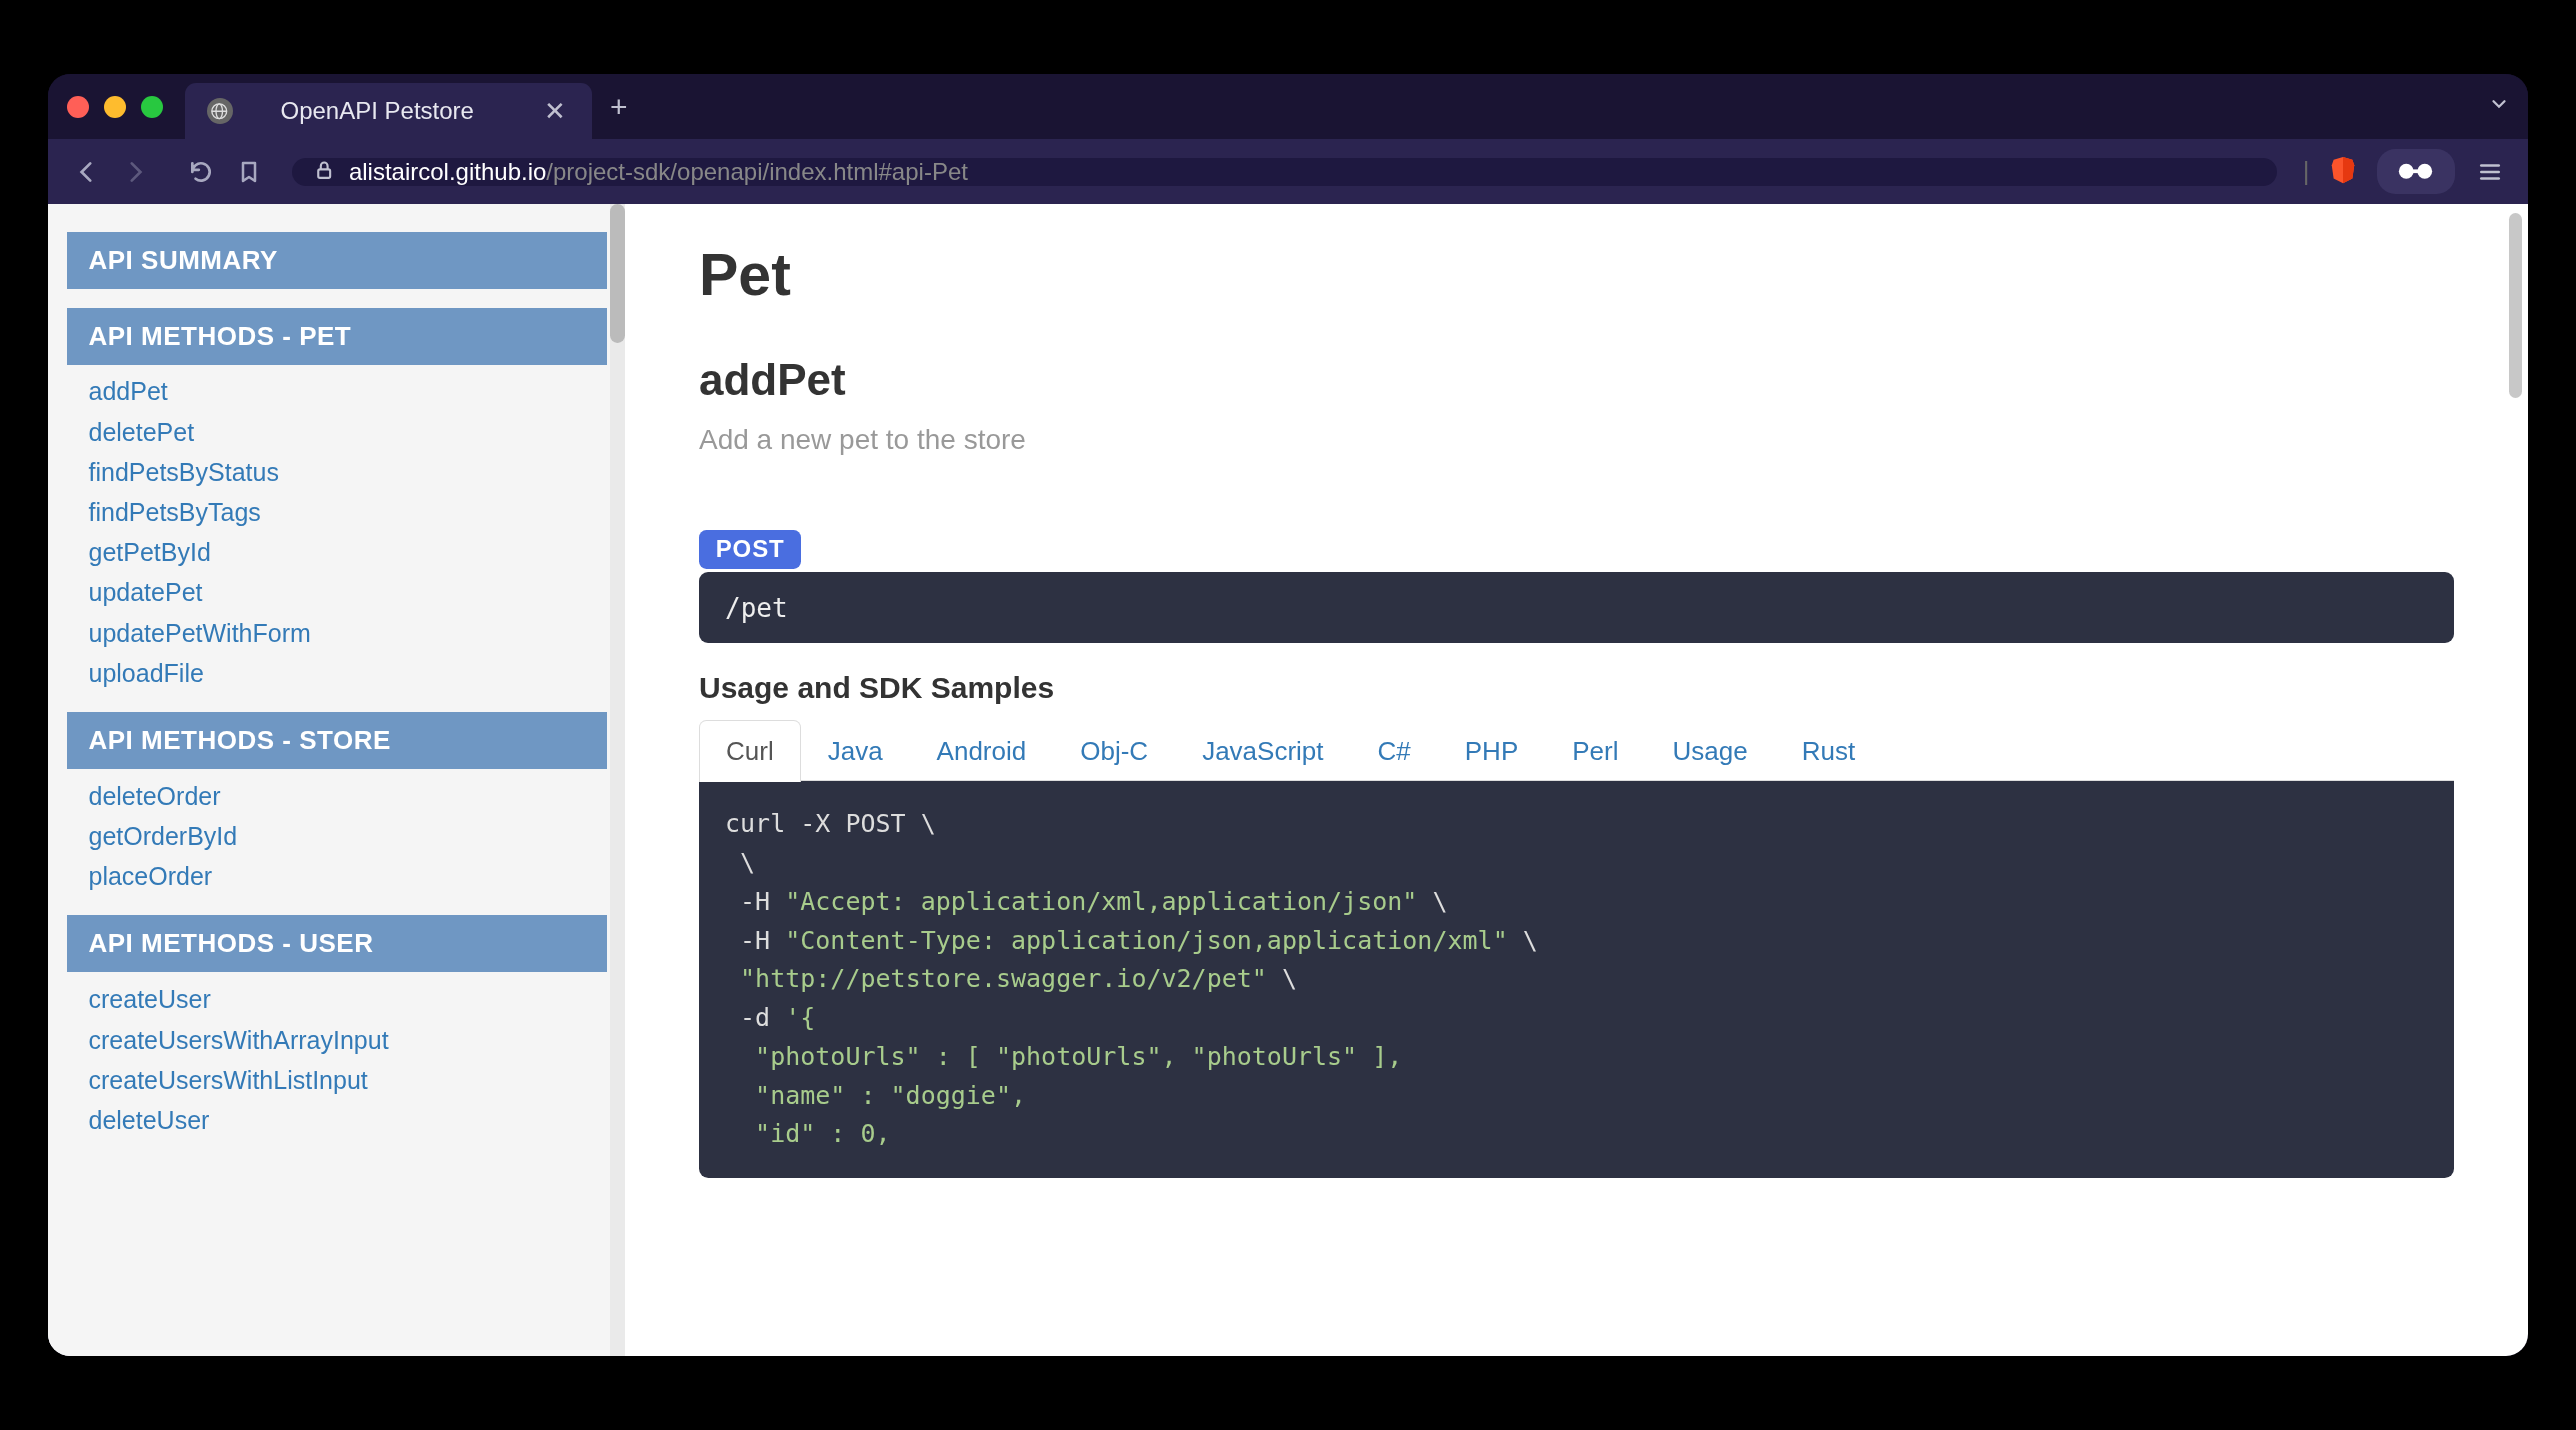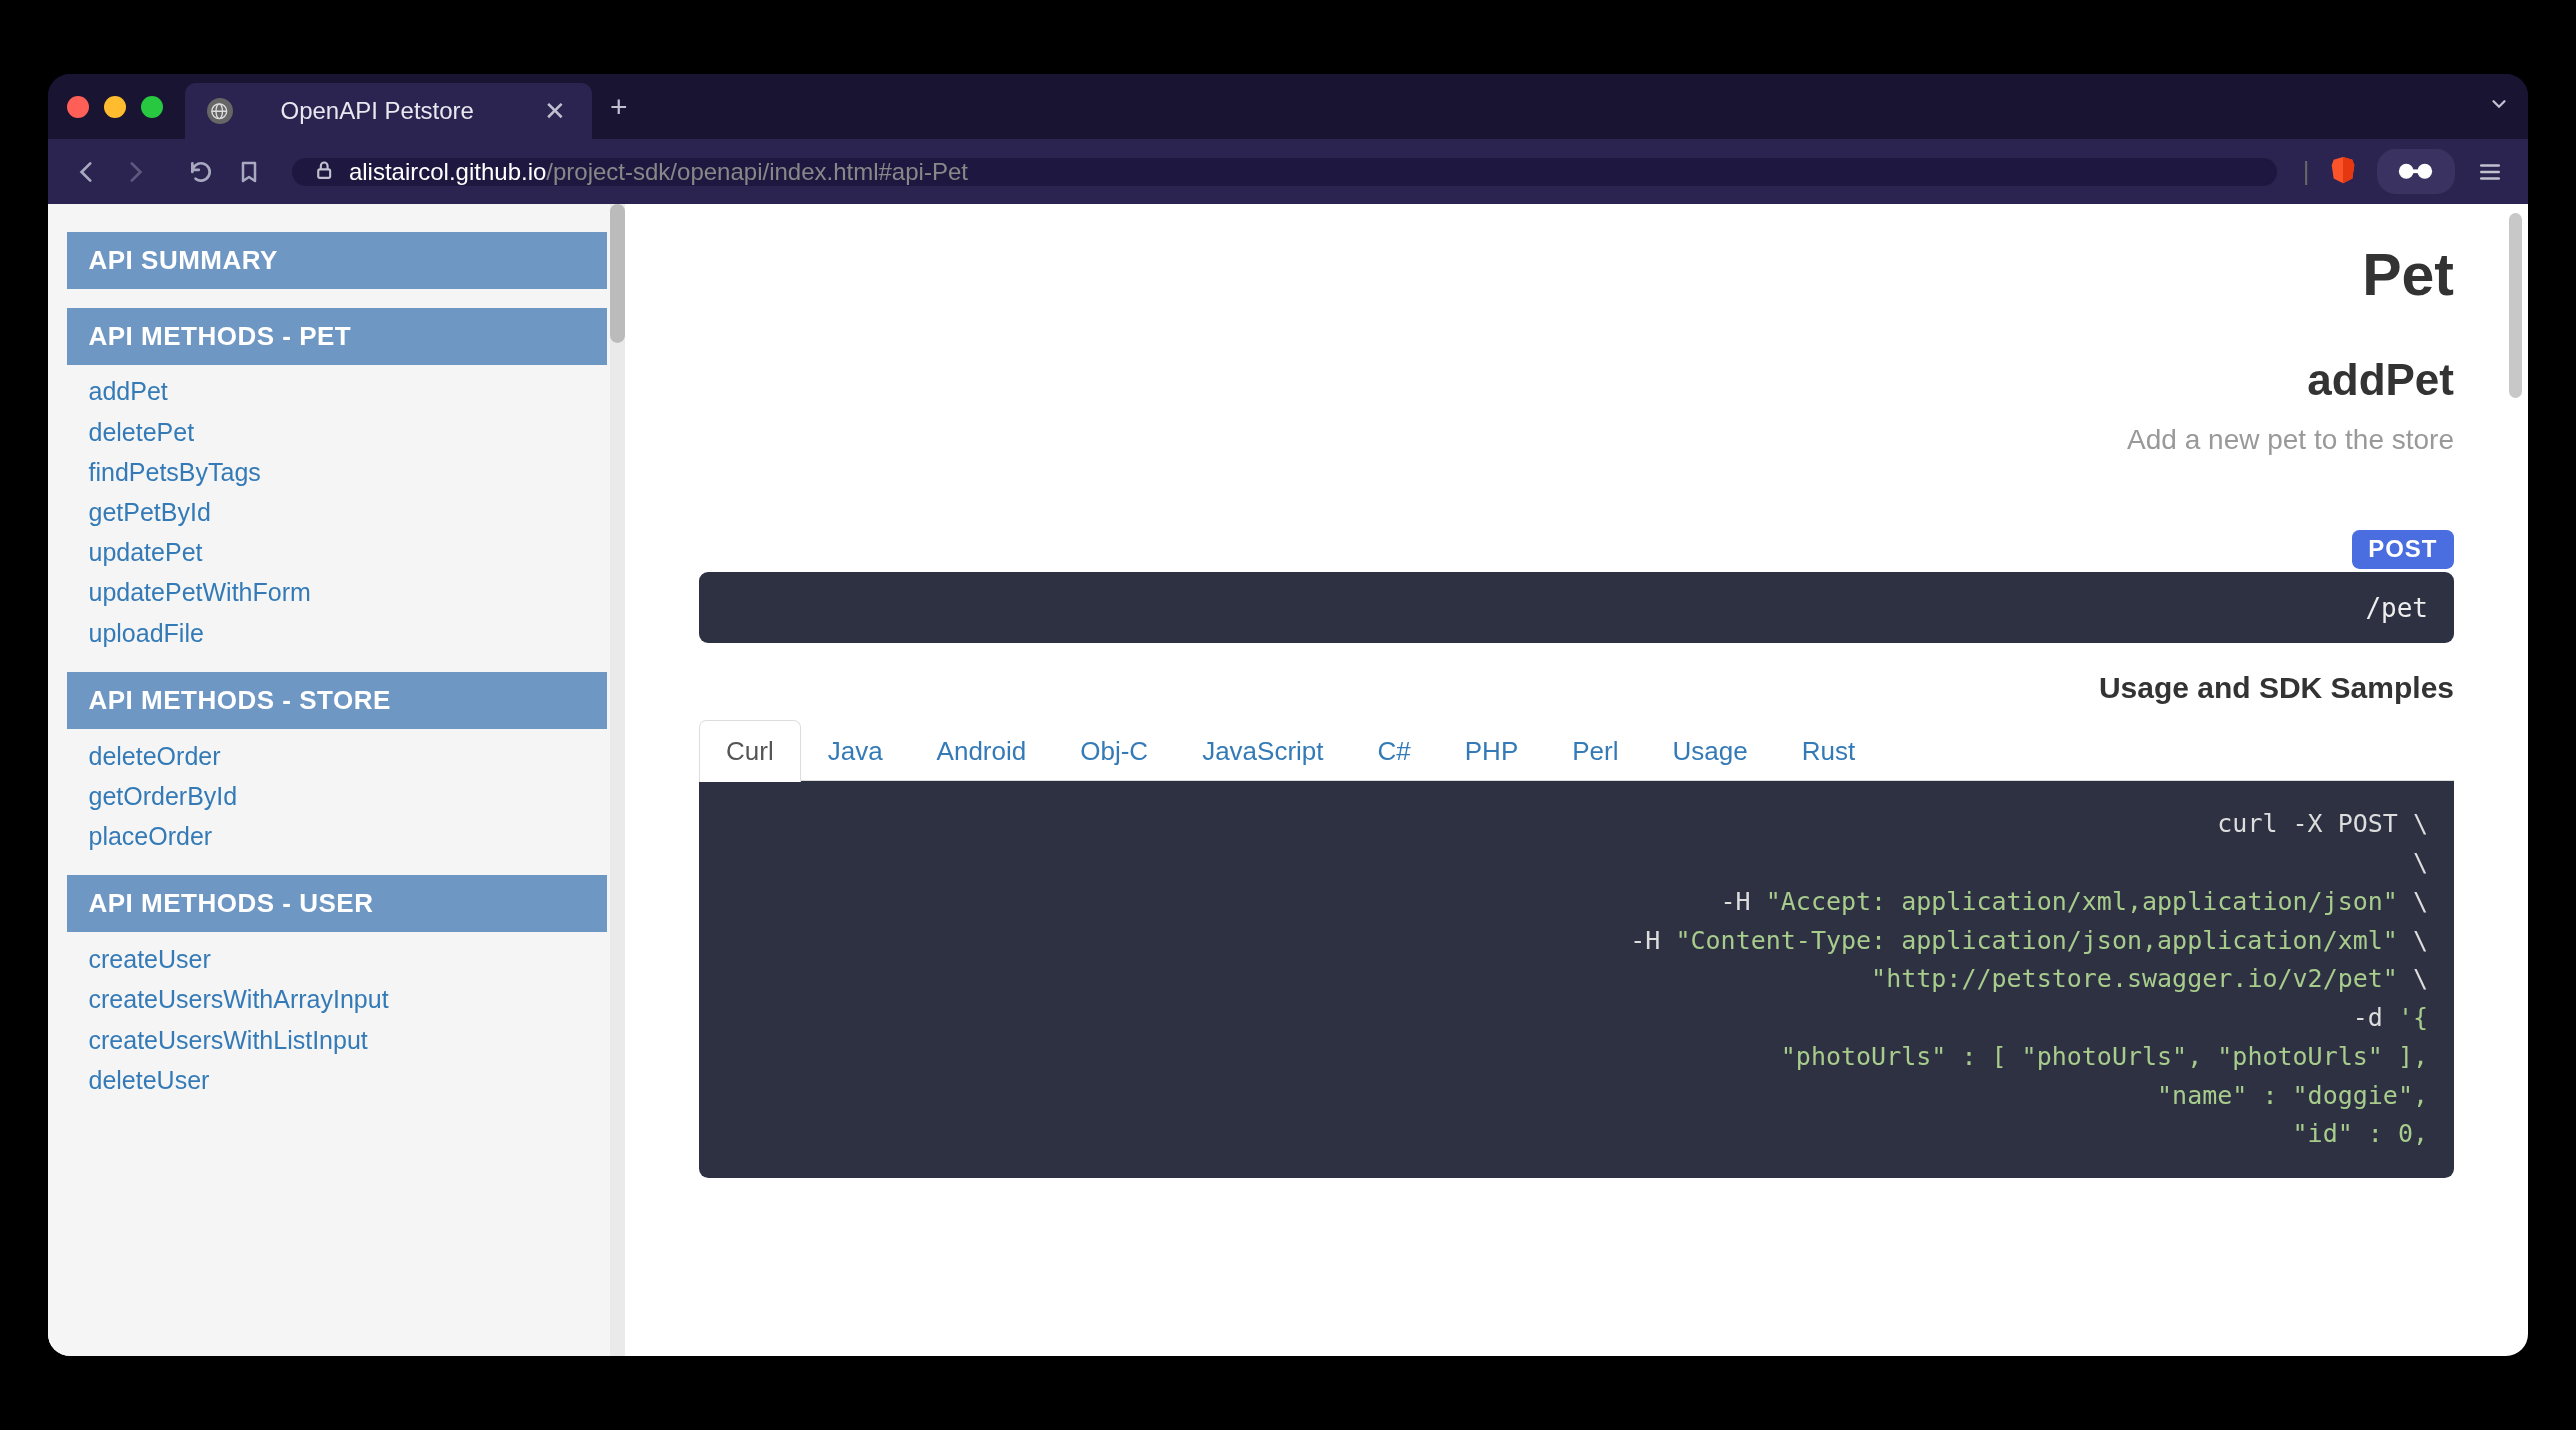--- a/index.html
+++ b/index.html
@@ -211,21 +211,20 @@
       display: block;
     }
     .nav-items {
       margin-bottom: 9.3px;
     }
     .main {
       flex: 1;
       padding: 37px 74px;
       overflow-y: auto;
       position: relative;
-      text-align: right;
     }
     .main-scrollbar {
       position: absolute;
       right: 5.6px;
       top: 9.3px;
       width: 13px;
       height: 185px;
       background: #c8c8c8;
       border-radius: 6.5px;
     }
@@ -393,20 +392,21 @@
   </div>
 
   <div class="content">
     <div class="sidebar">
       <div class="nav-header">API SUMMARY</div>
 
       <div class="nav-header">API METHODS - PET</div>
       <div class="nav-items">
         <a class="nav-item">addPet</a>
         <a class="nav-item">deletePet</a>
+        <a class="nav-item">findPetsByStatus</a>
         <a class="nav-item">findPetsByTags</a>
         <a class="nav-item">getPetById</a>
         <a class="nav-item">updatePet</a>
         <a class="nav-item">updatePetWithForm</a>
         <a class="nav-item">uploadFile</a>
       </div>
 
       <div class="nav-header">API METHODS - STORE</div>
       <div class="nav-items">
         <a class="nav-item">deleteOrder</a>

